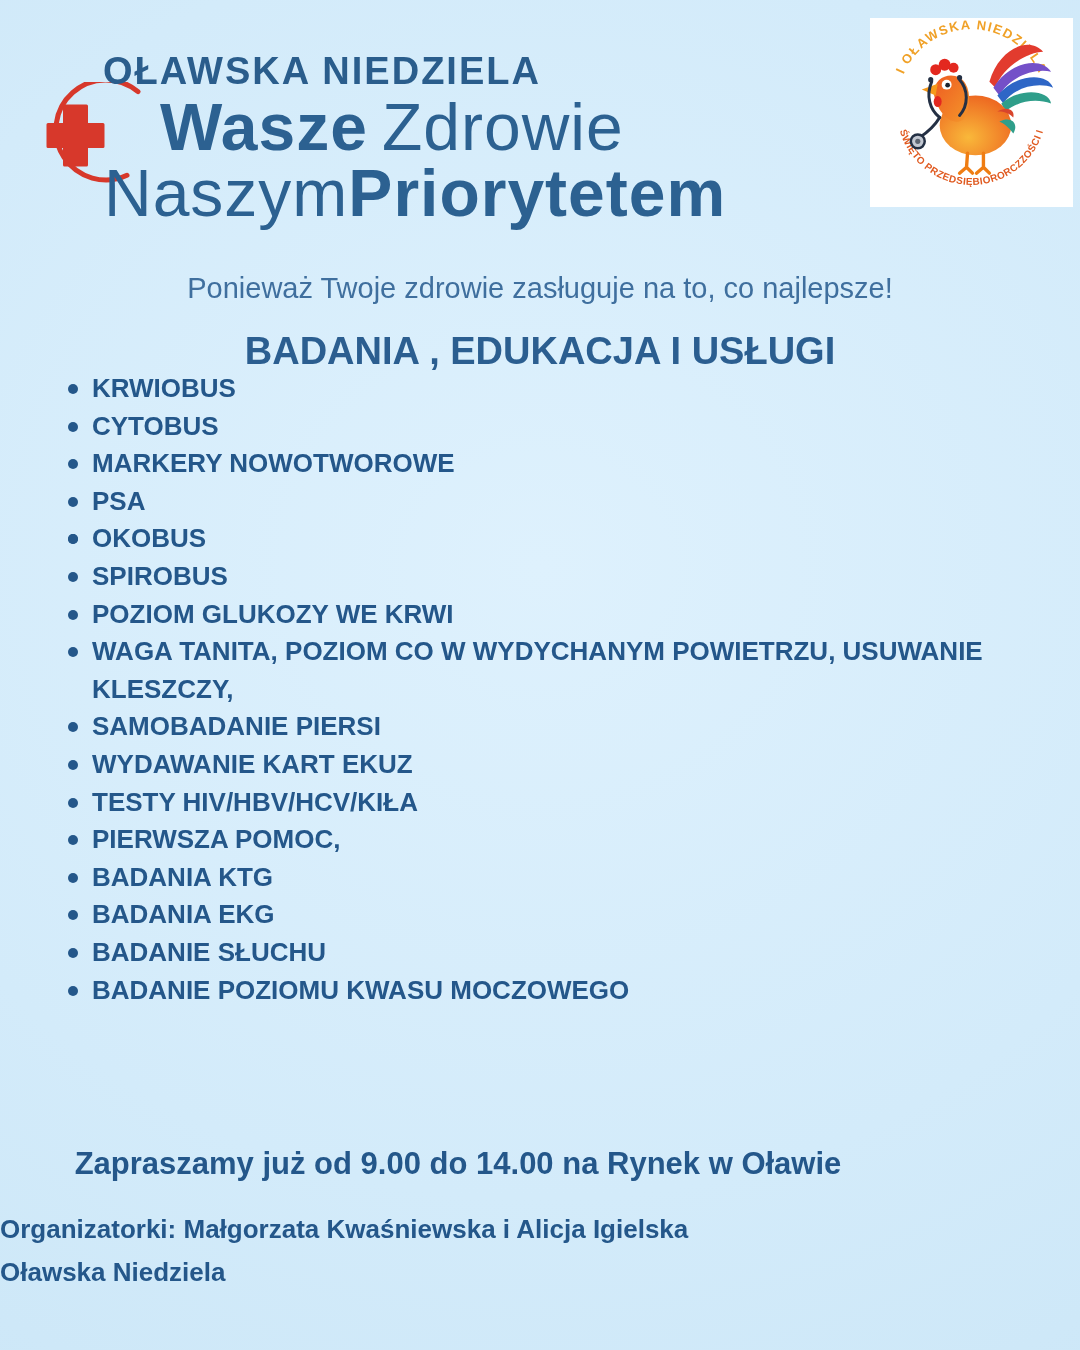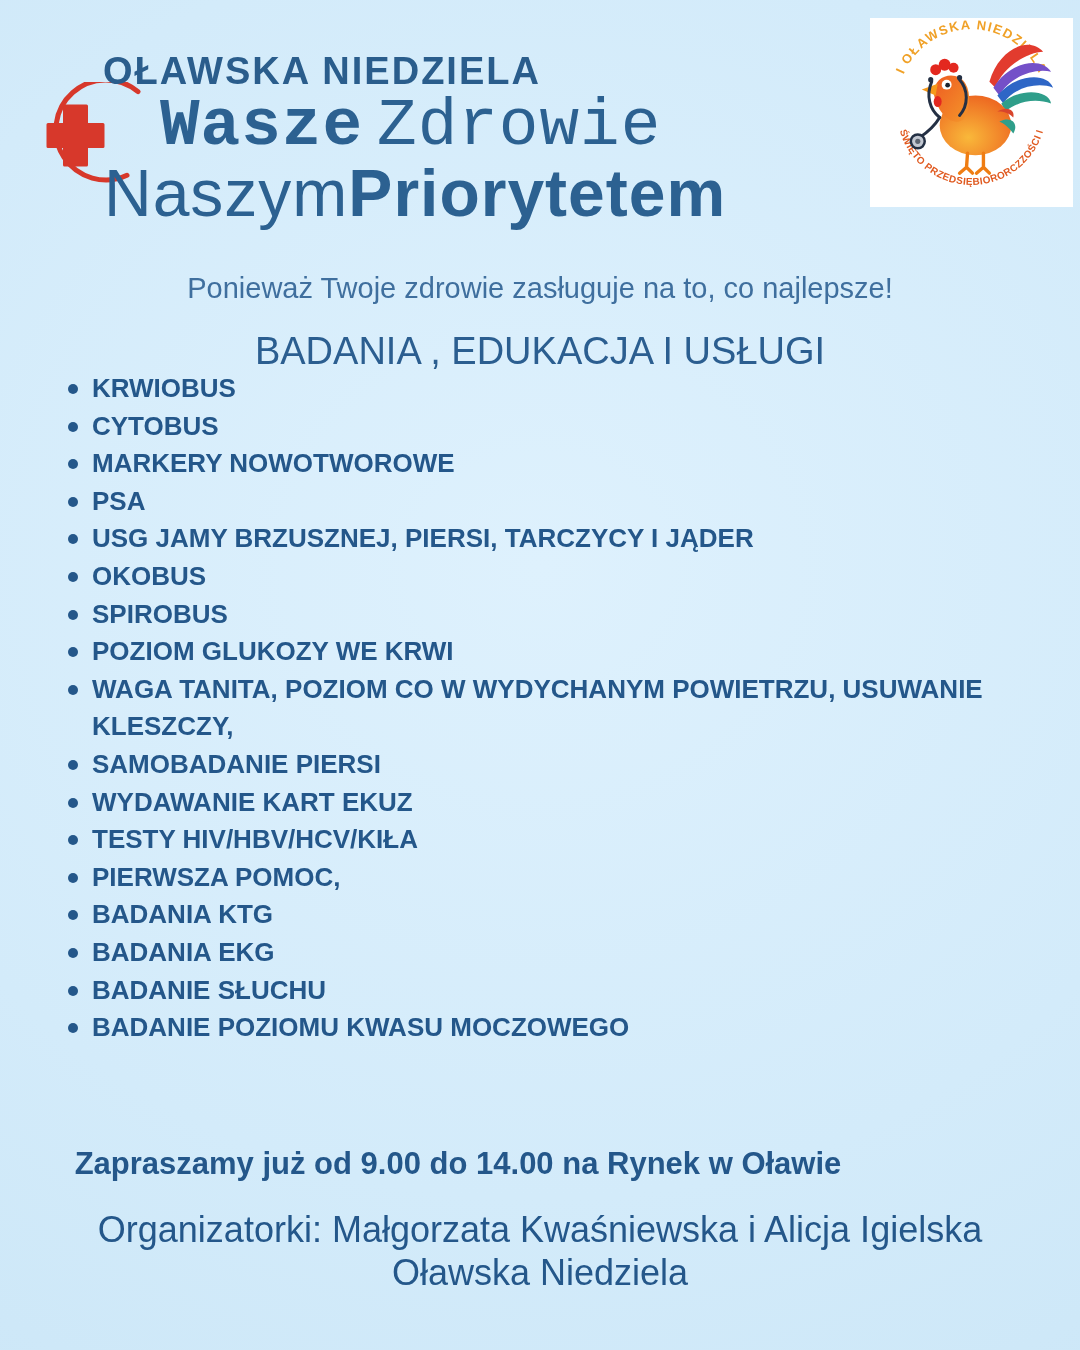--- a/index.html
+++ b/index.html
@@ -12,60 +12,60 @@
   }
   
   .cross-wrap{position:absolute;left:26px;top:82px;width:145px;height:112px;}
   .kicker{
     position:absolute;left:103px;top:50px;
     font-size:38px;font-weight:700;letter-spacing:2px;
     color:#2a5d8c;white-space:nowrap;
   }
   .title-block{position:absolute;left:104px;top:94px;color:#2c6191;}
   .title-line{height:66px;line-height:66px;font-size:66px;white-space:nowrap;letter-spacing:1px;}
-  .title-line.indent{padding-left:56px;font-family:Liberation Mono, monospace;}
+  .title-line.indent{padding-left:56px;}
   .seg-bold{font-weight:700;}
   .seg-light{font-weight:400;}
   .gap-right{margin-right:14px;}
   .tagline{
     position:absolute;left:0;top:272px;width:1080px;
     text-align:center;font-size:29px;font-weight:400;color:#3f6f9e;
   }
   
   .logo-box{
     position:absolute;left:870px;top:18px;width:203px;height:189px;
     background:#ffffff;
   }
   .logo-box svg{display:block;width:100%;height:100%;}
   .logo-box text{font-family:"Liberation Sans", sans-serif;font-weight:700;}
   .arc-top-text{font-size:13px;letter-spacing:1.5px;fill:#f0a127;}
   .arc-bottom-text{font-size:10px;letter-spacing:0.4px;fill:#e05a20;}
   
   .section-title{
     position:absolute;left:0;top:330px;width:1080px;margin:0;
-    text-align:center;font-size:38px;font-weight:400;color:#2b5e90;
+    text-align:center;font-size:38px;font-weight:700;color:#2b5e90;
   }
   .service-list{
     position:absolute;left:92px;top:370px;width:985px;
     margin:0;padding:0;list-style:none;
     color:#24578a;font-size:26px;font-weight:700;
   }
   .service-item{position:relative;line-height:37.6px;}
   .bullet-dot{
     position:absolute;left:-24px;top:14px;width:10px;height:10px;
     border-radius:50%;background:#24578a;
   }
   
   .invite{
     position:absolute;left:16px;top:1146px;width:884px;
     text-align:center;font-size:31px;font-weight:700;color:#24578a;
   }
   .organizers{
     position:absolute;left:0;top:1208px;width:1080px;
-    text-align:center;font-size:36px;font-weight:400;color:#24578a;line-height:43px;
+    font-size:26px;font-weight:700;color:#24578a;line-height:43px;
   }
 </style>
 </head>
 <body>
 
 <div class="poster">
 
   <div class="cross-wrap">
     <svg viewBox="0 0 145 112" width="145" height="112">
       <path d="M 112 9.7 A 50 50 0 1 0 101 93.3" fill="none" stroke="#d7382b" stroke-width="5" stroke-linecap="round"></path>
@@ -163,21 +163,21 @@
       <li class="service-item">
         <span class="bullet-dot"></span><span>MARKERY NOWOTWOROWE</span>
       </li>
 
       <li class="service-item">
         <span class="bullet-dot"></span><span>PSA</span>
       </li>
 
 
       <li class="service-item">
-        <span class="bullet-dot"></span><span>USG JAMY BRZUSZNEJ, PIERSI, TARCZYCY I JĄDER</span>
+        <span class="bullet-dot"></span>
       </li>
 
       <li class="service-item">
         <span class="bullet-dot"></span><span>OKOBUS</span>
       </li>
 
       <li class="service-item">
         <span class="bullet-dot"></span><span>SPIROBUS</span>
       </li>
 

